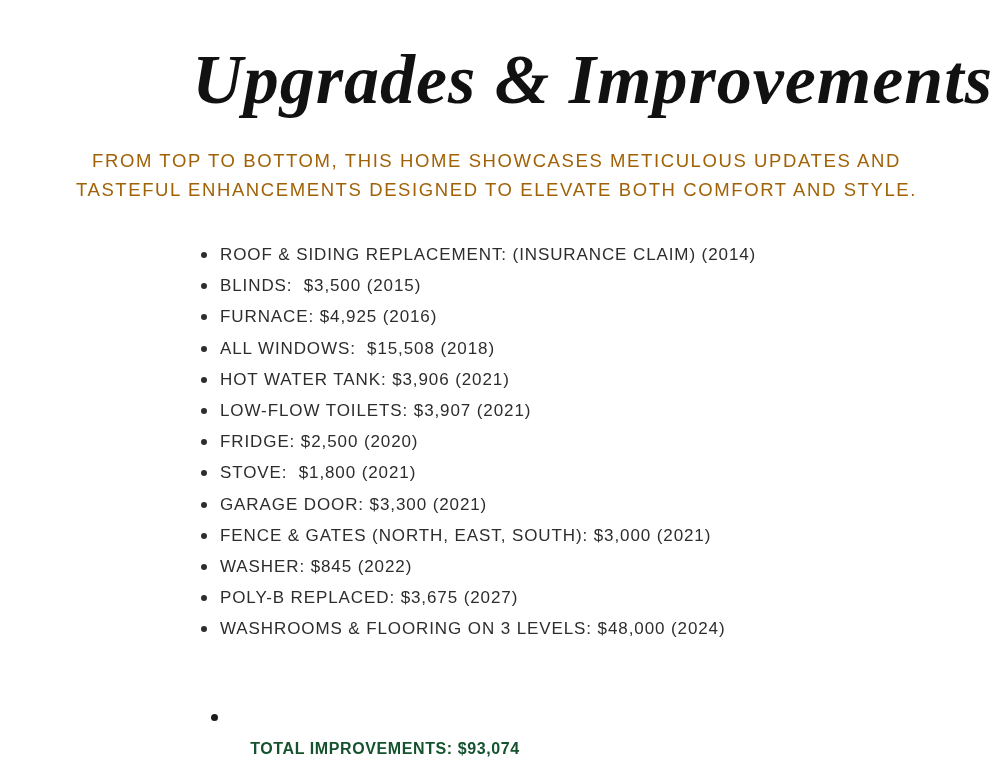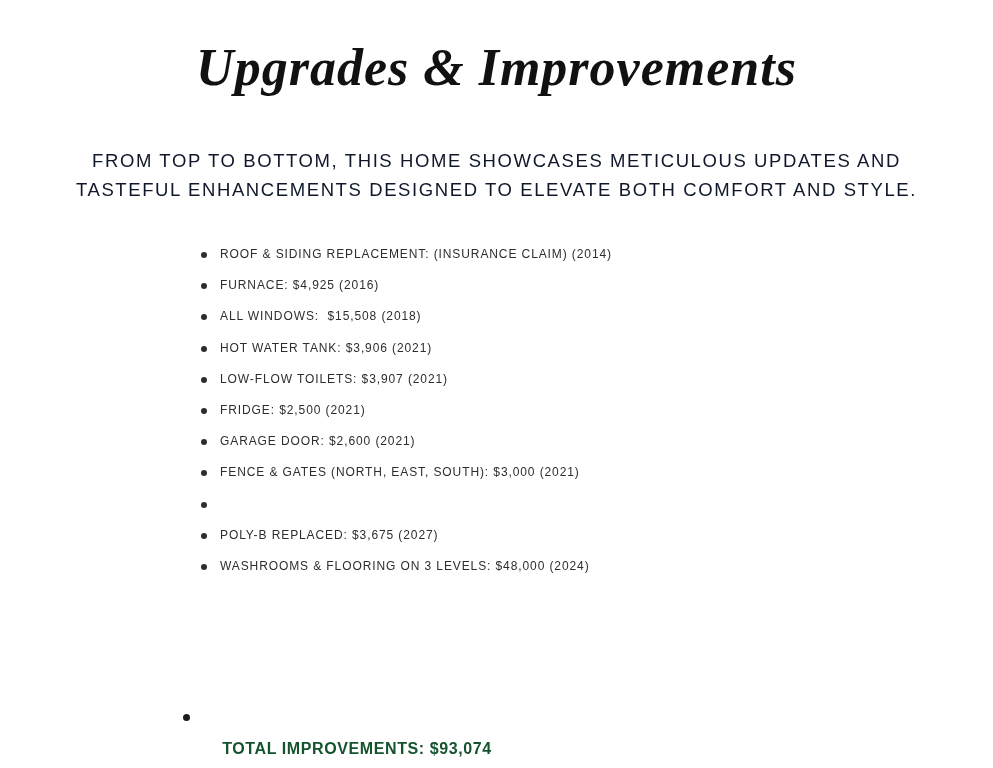--- a/index.html
+++ b/index.html
@@ -13,57 +13,57 @@
     background: #ffffff;
     overflow: hidden;
     margin: 0 auto;
   }
 
   .page-title {
     position: absolute;
     top: 34px;
     left: 0;
     width: 100%;
-    text-align: center;
+    text-align: right;
     font-family: "Liberation Serif", "DejaVu Serif", serif;
     font-style: italic;
     font-weight: 600;
-    font-size: 52px;
+    font-size: 70px;
     line-height: 1.3;
     color: #111111;
     letter-spacing: 1px;
     white-space: nowrap;
   }
 
   .subtitle {
     position: absolute;
     top: 146px;
     left: 0;
     width: 100%;
     text-align: center;
     font-size: 18.5px;
     line-height: 29px;
     letter-spacing: 1.6px;
-    color: #0f172a;
+    color: #a16207;
     white-space: nowrap;
   }
 
   .improvements-list {
     position: absolute;
     top: 239px;
     left: 199px;
     list-style: none;
   }
 
   .improvements-list li {
     position: relative;
     padding-left: 21px;
     height: 31.2px;
     line-height: 31.2px;
-    font-size: 12px;
+    font-size: 17px;
     letter-spacing: 0.9px;
     color: #2d2d2d;
     white-space: pre;
   }
 
   .bullet {
     position: absolute;
     left: 2px;
     top: 13px;
     width: 6px;
@@ -71,21 +71,21 @@
     border-radius: 50%;
     background: #2d2d2d;
     display: inline-block;
   }
 
   .item-text { white-space: pre; }
 
   .total-row {
     position: absolute;
     top: 702px;
-    left: 181px;
+    left: 209px;
     padding-left: 21px;
     height: 31.2px;
     line-height: 31.2px;
     font-size: 16px;
     font-weight: 700;
     letter-spacing: 0.6px;
     color: #14532d;
     white-space: pre;
   }
   .total-row .bullet {
@@ -102,28 +102,30 @@
 
   <h1 class="page-title">Upgrades &amp; Improvements</h1>
 
   <div class="subtitle">
     <div>FROM TOP TO BOTTOM, THIS HOME SHOWCASES METICULOUS UPDATES AND</div>
     <div>TASTEFUL ENHANCEMENTS DESIGNED TO ELEVATE BOTH COMFORT AND STYLE.</div>
   </div>
 
   <ul class="improvements-list">
     <li><span class="bullet"></span><span class="item-text">ROOF &amp; SIDING REPLACEMENT: (INSURANCE CLAIM) (2014)</span></li>
+    <li><span class="bullet"></span><span class="item-text">BLINDS:  $3,500 (2015)</span></li>
     <li><span class="bullet"></span><span class="item-text">FURNACE: $4,925 (2016)</span></li>
     <li><span class="bullet"></span><span class="item-text">ALL WINDOWS:  $15,508 (2018)</span></li>
     <li><span class="bullet"></span><span class="item-text">HOT WATER TANK: $3,906 (2021)</span></li>
     <li><span class="bullet"></span><span class="item-text">LOW-FLOW TOILETS: $3,907 (2021)</span></li>
-    <li><span class="bullet"></span><span class="item-text">FRIDGE: $2,500 (2021)</span></li>
-    <li><span class="bullet"></span><span class="item-text">GARAGE DOOR: $2,600 (2021)</span></li>
+    <li><span class="bullet"></span><span class="item-text">FRIDGE: $2,500 (2020)</span></li>
+    <li><span class="bullet"></span><span class="item-text">STOVE:  $1,800 (2021)</span></li>
+    <li><span class="bullet"></span><span class="item-text">GARAGE DOOR: $3,300 (2021)</span></li>
     <li><span class="bullet"></span><span class="item-text">FENCE &amp; GATES (NORTH, EAST, SOUTH): $3,000 (2021)</span></li>
-    <li><span class="bullet"></span></li>
+    <li><span class="bullet"></span><span class="item-text">WASHER: $845 (2022)</span></li>
     <li><span class="bullet"></span><span class="item-text">POLY-B REPLACED: $3,675 (2027)</span></li>
     <li><span class="bullet"></span><span class="item-text">WASHROOMS &amp; FLOORING ON 3 LEVELS: $48,000 (2024)</span></li>
   </ul>
 
   <div class="total-row">
     <span class="bullet"></span><span class="item-text">TOTAL IMPROVEMENTS: $93,074</span>
   </div>
 
 </div>
 

